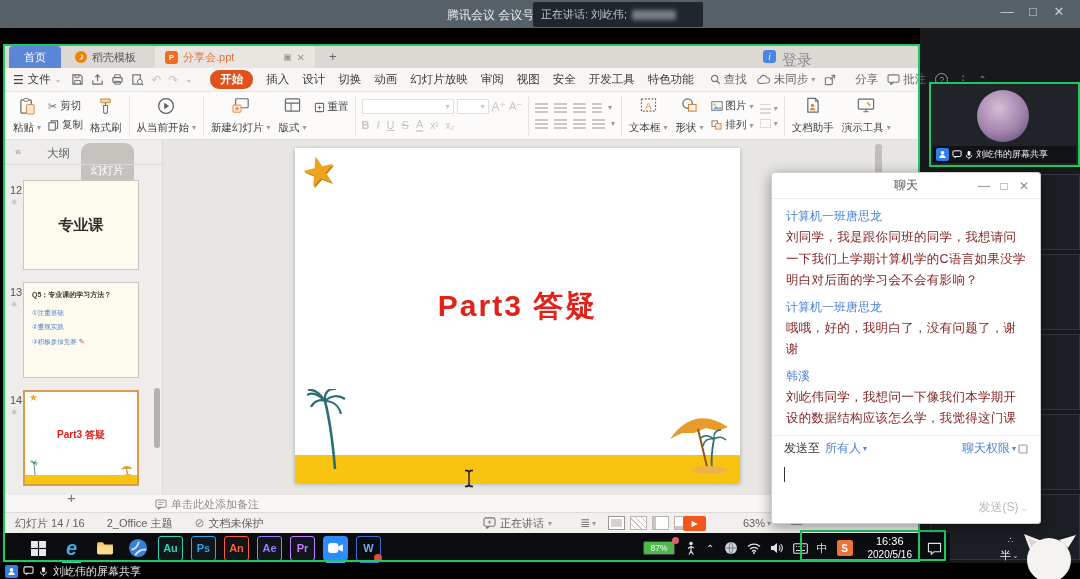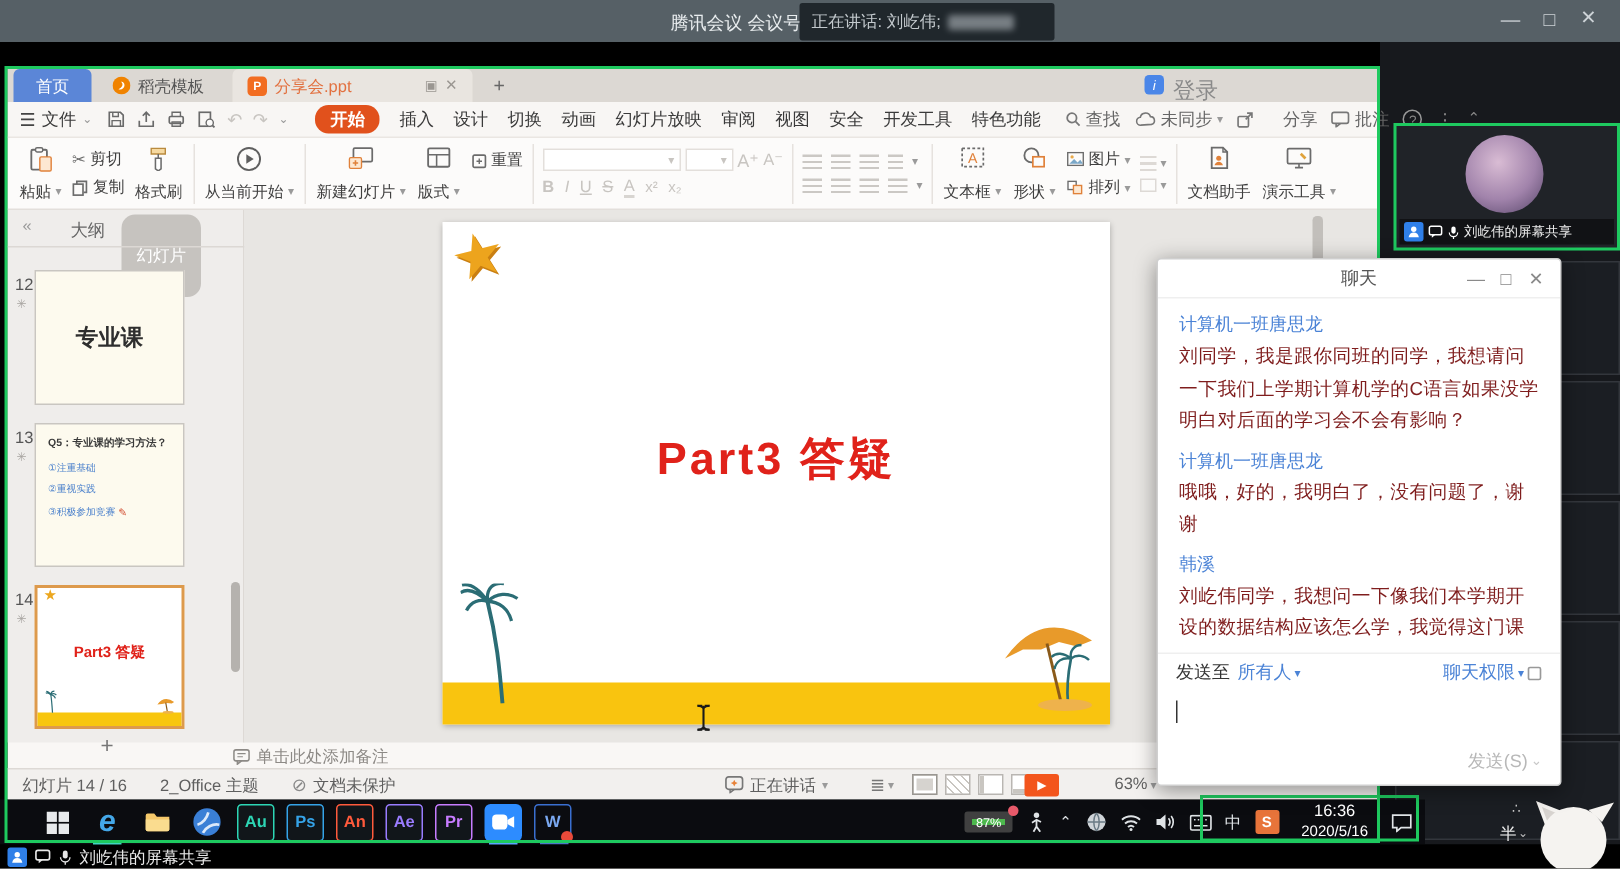--- a/index.html
+++ b/index.html
@@ -29,21 +29,21 @@
 .tb{display:flex;flex-direction:column;align-items:center;justify-content:space-between;height:42px;padding:2px 4px;font-size:10.5px;color:#3f3f3f;white-space:nowrap}
 .stack{display:flex;flex-direction:column;justify-content:center;gap:5px;font-size:10.5px;color:#3f3f3f;padding:0 3px}
 .srow{display:flex;align-items:center;gap:3px;white-space:nowrap}
 .sep{width:1px;height:40px;background:#e6e2de;margin:0 3px;flex:0 0 auto}
 .dd{color:#9a9a9a;font-size:8px}
 .gray{color:#c8c5c1}
 .fbox{border:1px solid #e3dfdb;background:#fff;height:15px;display:flex;align-items:center;justify-content:flex-end;padding:0 3px;color:#c8c5c1;font-size:8px}
 .ai{width:13px;height:10px;background:repeating-linear-gradient(to bottom,#cbc8c4 0,#cbc8c4 1.5px,transparent 1.5px,transparent 4.2px)}
 
 #sidebar{left:0;top:94px;width:158px;height:355px;background:#efedeb;border-right:1px solid #ddd9d5}
-.thumb{position:absolute;left:18px;width:100px;background:#fdfaee;border:1px solid #c9c6c1}
+.thumb{position:absolute;left:18px;width:116px;background:#fdfaee;border:1px solid #c9c6c1}
 .snum{position:absolute;left:5px;font-size:11px;color:#555}
 .spark{position:absolute;left:6px;font-size:8px;color:#a8a5a1}
 
 #main{left:158px;top:94px;width:757px;height:355px;background:#e8e6e3}
 #slide{position:absolute;left:132px;top:8px;width:445px;height:335px;background:#fff;box-shadow:0 1px 4px rgba(0,0,0,.28)}
 #slide-title{position:absolute;left:0;top:138px;width:100%;text-align:center;font-size:30px;font-weight:bold;color:#e0221a;letter-spacing:2px}
 #sand{position:absolute;left:0;bottom:0;width:100%;height:28px;background:#f9c40f}
 .bigstar{position:absolute;left:6px;top:0;font-size:40px;color:#eda41d;transform:rotate(-14deg);text-shadow:1px 2px 0 #c97f12;font-family:"DejaVu Sans",sans-serif}
 
 #statusbar{left:0;top:466px;width:915px;height:21px;background:#f2f0ee;border-top:1px solid #ddd9d5;display:flex;align-items:center;gap:22px;padding:0 10px;font-size:11px;color:#5f5f5f}
@@ -572,21 +572,21 @@
     <span class="underl" style="background:#5aa5ff"></span>
   </span>
   <span class="tile" style="border:1px solid #3a6fd0;border-radius:3px;color:#7aa8f0">
     <span>W</span>
     <span style="position:absolute;right:-2px;bottom:-2px;width:8px;height:8px;border-radius:50%;background:#e84a3a"></span>
     <span class="underl" style="background:#4a79c8"></span>
   </span>
 
   <div id="tray">
     <span style="position:relative">
-      <span style="display:flex;align-items:center;justify-content:center;width:32px;height:14px;background:#4db84d;border:5px solid #404040;border-radius:2px;color:#fff;font-size:8.5px">87%</span>
+      <span style="display:flex;align-items:center;justify-content:center;width:32px;height:14px;background:#4db84d;border:1px solid #404040;border-radius:2px;color:#fff;font-size:8.5px">87%</span>
       <span style="position:absolute;right:-4px;top:-4px;width:7px;height:7px;border-radius:50%;background:#e85a6a"></span>
     </span>
     <svg width="13" height="14" viewBox="0 0 13 14">
         <circle cx="7" cy="2.5" r="1.8" fill="#dfe3e6"></circle>
         <path d="M4 7.5L7 5.5l3 1.5M7 5.5V10l-2 3.5M7 10l2.5 3.5" stroke="#dfe3e6" stroke-width="1.2" fill="none"></path>
       </svg>
     <span style="font-size:10px">⌃</span>
     <svg width="14" height="14" viewBox="0 0 14 14">
         <circle cx="7" cy="7" r="6" fill="#cfd4d8"></circle>
         <path d="M1 7h12M7 1c2.4 3 2.4 9 0 12M7 1c-2.4 3-2.4 9 0 12" stroke="#6a7a84" stroke-width=".9" fill="none"></path>

